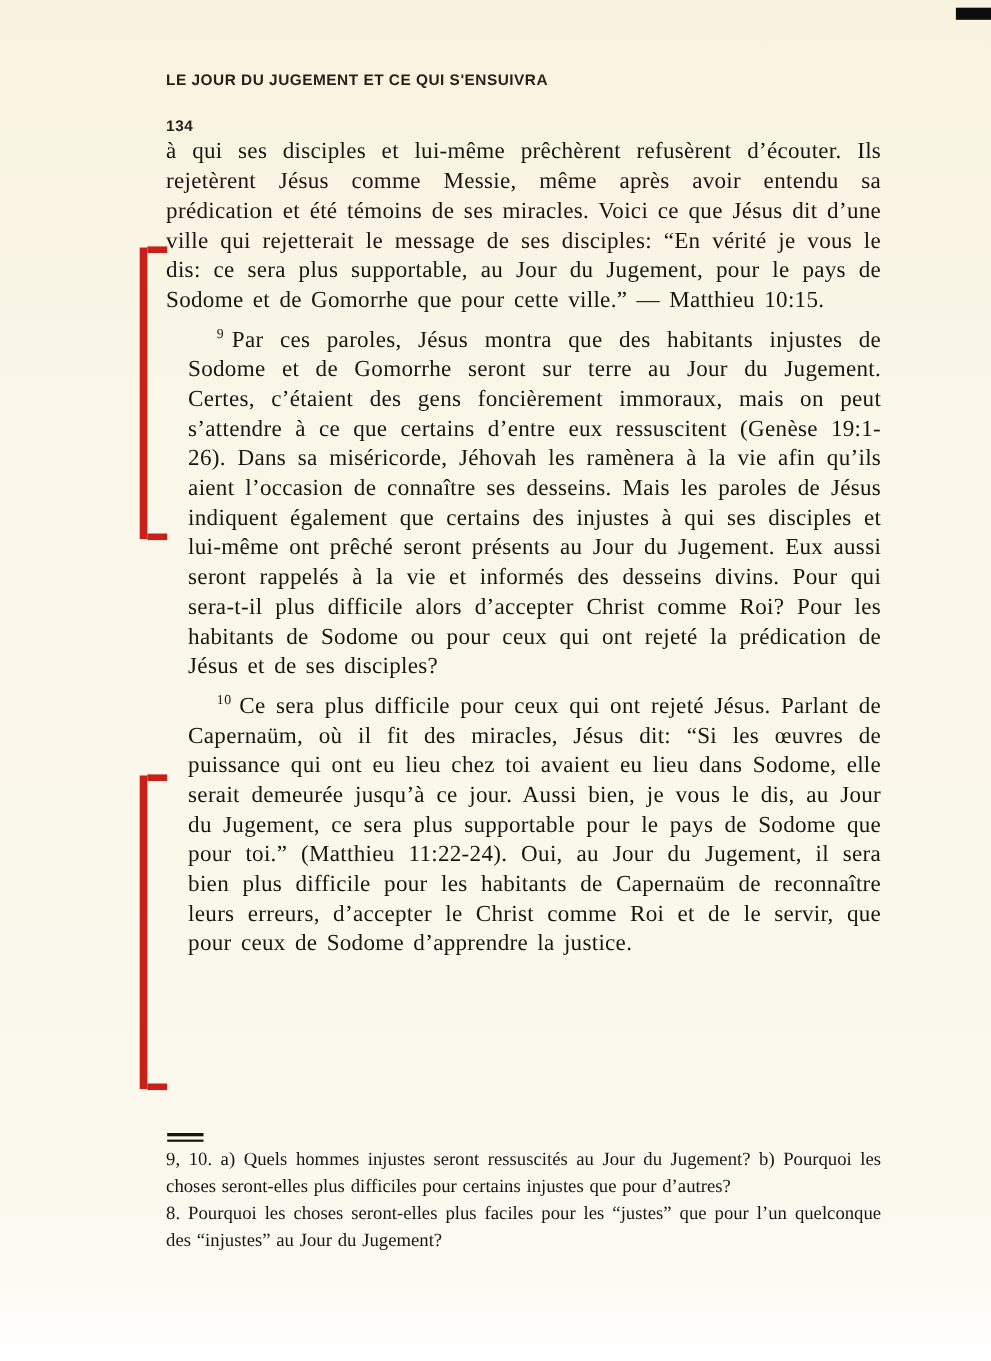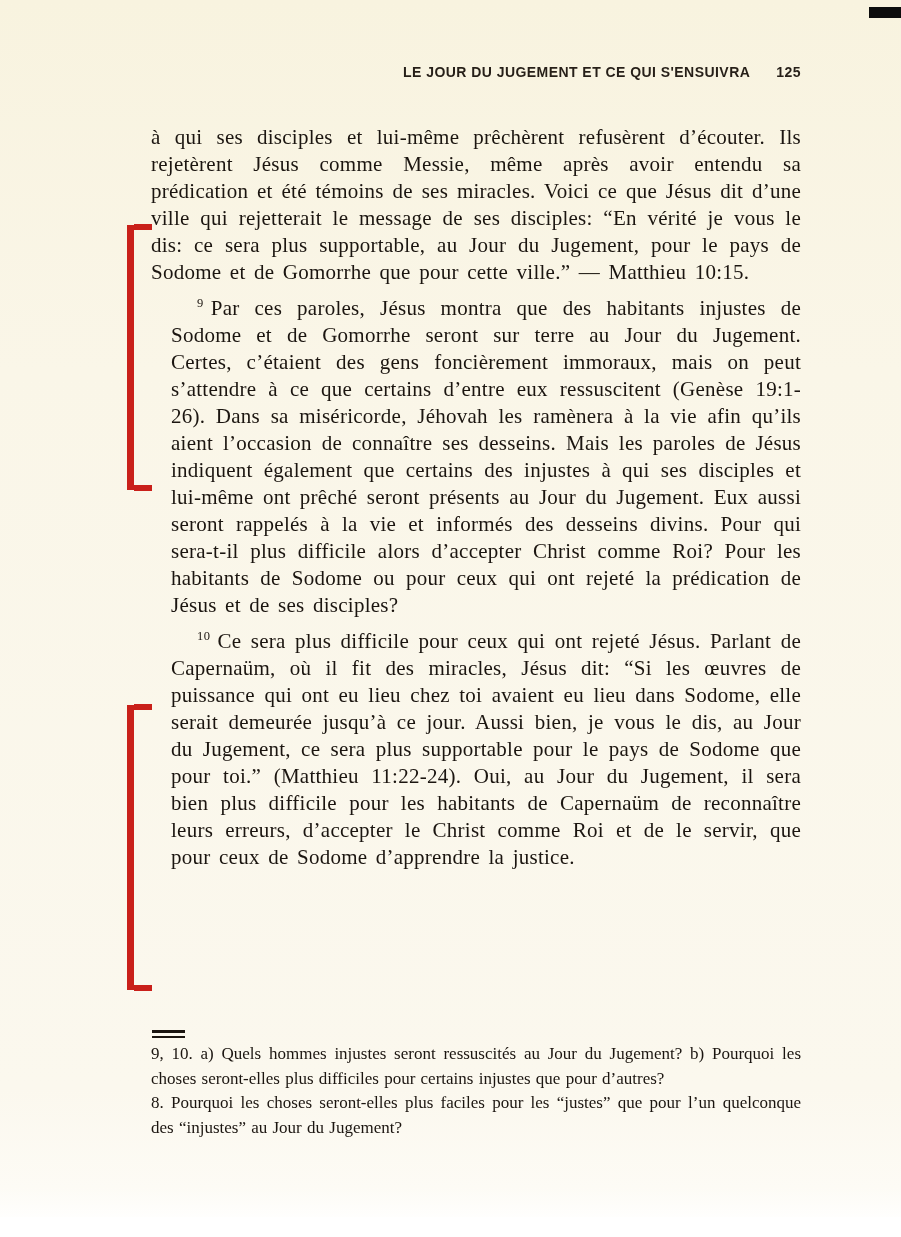--- a/index.html
+++ b/index.html
@@ -16,20 +16,21 @@
   }
   .corner-mark{position:absolute;top:7px;left:869px;width:32px;height:11px;background:#0d0d0d;}
   .bottom-edge{position:absolute;left:0;bottom:0;width:100%;height:20px;background:#ffffff;}
 
   .page-header{
     position:absolute;top:64px;left:151px;width:650px;
     display:flex;justify-content:flex-end;align-items:baseline;gap:26px;
     font-family:"Liberation Sans","DejaVu Sans",sans-serif;
     font-weight:bold;font-size:14px;letter-spacing:0.45px;color:#261f18;
     white-space:nowrap;
+    flex-direction:column;
   }
 
   .body-text{
     position:absolute;top:124px;left:151px;width:650px;
     font-size:21px;line-height:27px;text-align:justify;
     letter-spacing:0.25px;word-spacing:3px;
     hyphens:none;-webkit-hyphens:none;
   }
   .body-text p{margin:0;}
   .body-text p + p{margin-top:9px;margin-left:20px;}
@@ -60,21 +61,21 @@
 </style>
 </head>
 <body>
 
 <div class="canvas">
 
   <div class="corner-mark"></div>
 
   <div class="page-header">
     <span>LE JOUR DU JUGEMENT ET CE QUI S'ENSUIVRA</span>
-    <span>125</span>
+    <span>134</span>
   </div>
 
   <div class="body-text">
     <p class="para"><span>à qui ses disciples et lui-même prêchèrent refusèrent d’écouter. Ils rejetèrent Jésus comme Messie, même après avoir entendu sa prédication et été témoins de ses miracles. Voici ce que Jésus dit d’une ville qui rejetterait le message de ses disciples: “En vérité je vous le dis: ce sera plus supportable, au Jour du Jugement, pour le pays de Sodome et de Gomorrhe que pour cette ville.” — Matthieu 10:15.</span></p>
     <p class="para numbered"><sup class="para-num">9</sup><span>Par ces paroles, Jésus montra que des habitants injustes de Sodome et de Gomorrhe seront sur terre au Jour du Jugement. Certes, c’étaient des gens foncièrement immoraux, mais on peut s’attendre à ce que certains d’entre eux ressuscitent (Genèse 19:1-26). Dans sa miséricorde, Jéhovah les ramènera à la vie afin qu’ils aient l’occasion de connaître ses desseins. Mais les paroles de Jésus indiquent également que certains des injustes à qui ses disciples et lui-même ont prêché seront présents au Jour du Jugement. Eux aussi seront rappelés à la vie et informés des desseins divins. Pour qui sera-t-il plus difficile alors d’accepter Christ comme Roi? Pour les habitants de Sodome ou pour ceux qui ont rejeté la prédication de Jésus et de ses disciples?</span></p>
     <p class="para numbered"><sup class="para-num">10</sup><span>Ce sera plus difficile pour ceux qui ont rejeté Jésus. Parlant de Capernaüm, où il fit des miracles, Jésus dit: “Si les œuvres de puissance qui ont eu lieu chez toi avaient eu lieu dans Sodome, elle serait demeurée jusqu’à ce jour. Aussi bien, je vous le dis, au Jour du Jugement, ce sera plus supportable pour le pays de Sodome que pour toi.” (Matthieu 11:22-24). Oui, au Jour du Jugement, il sera bien plus difficile pour les habitants de Capernaüm de reconnaître leurs erreurs, d’accepter le Christ comme Roi et de le servir, que pour ceux de Sodome d’apprendre la justice.</span></p>
   </div>
 
   <div class="bracket bracket-1"></div>
   <div class="bracket bracket-2"></div>

